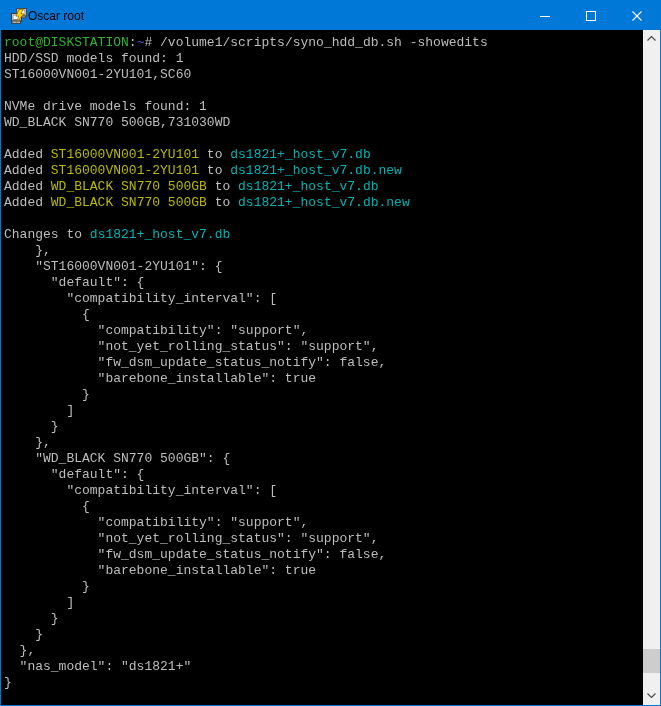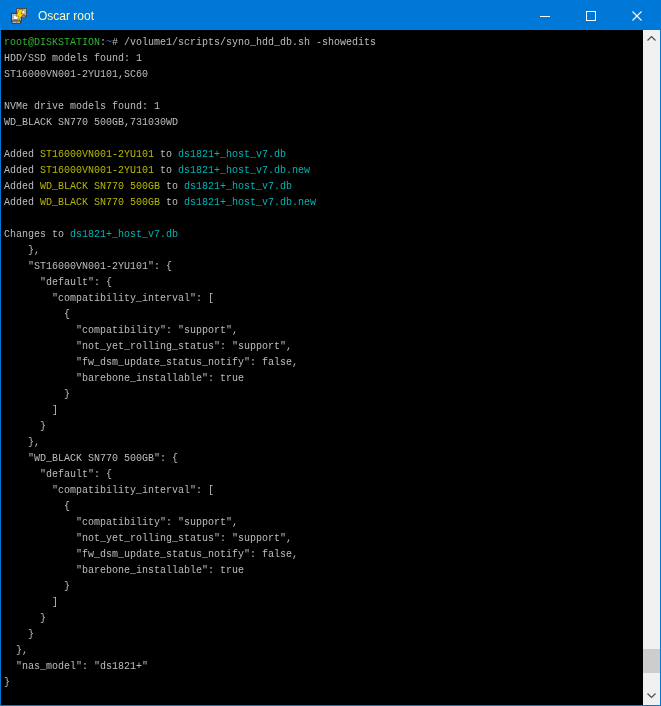--- a/index.html
+++ b/index.html
@@ -14,35 +14,35 @@
   }
 
   
   .titlebar {
     flex: 0 0 29px; height: 29px;
     background: #0078D7;
     display: flex; align-items: center;
   }
   .app-icon { width: 18px; height: 18px; margin-left: 9px; flex: 0 0 18px; }
   .title {
-    color: #fef9c3; font-size: 12px; margin-left: 10px; flex: 1;
+    color: #000000; font-size: 12px; margin-left: 0; flex: 1;
     white-space: nowrap; overflow: hidden;
   }
   .tb-btn {
     width: 46px; height: 29px; flex: 0 0 46px;
     display: flex; align-items: center; justify-content: center;
     cursor: default;
   }
 
   
   .content { flex: 1; display: flex; overflow: hidden; }
   .term {
     flex: 1; background: #000000; overflow: hidden;
     font-family: "Liberation Mono", "DejaVu Sans Mono", monospace;
-    font-size: 10px; line-height: 16px;
+    font-size: 13px; line-height: 16px;
     white-space: pre;
     padding: 5px 16px 0 3px;
   }
   .tline { height: 16px; }
 
   
   .scrollbar {
     flex: 0 0 17px; width: 17px;
     background: #F0F0F0; position: relative;
   }

